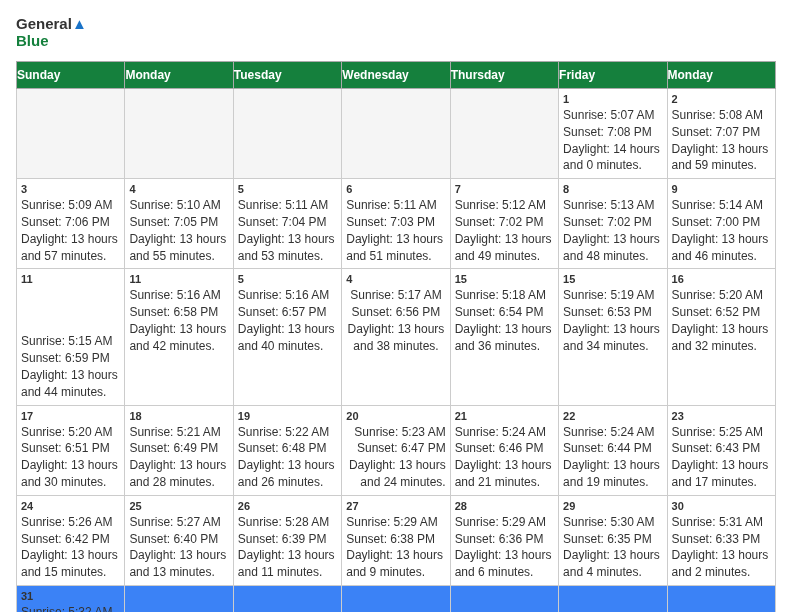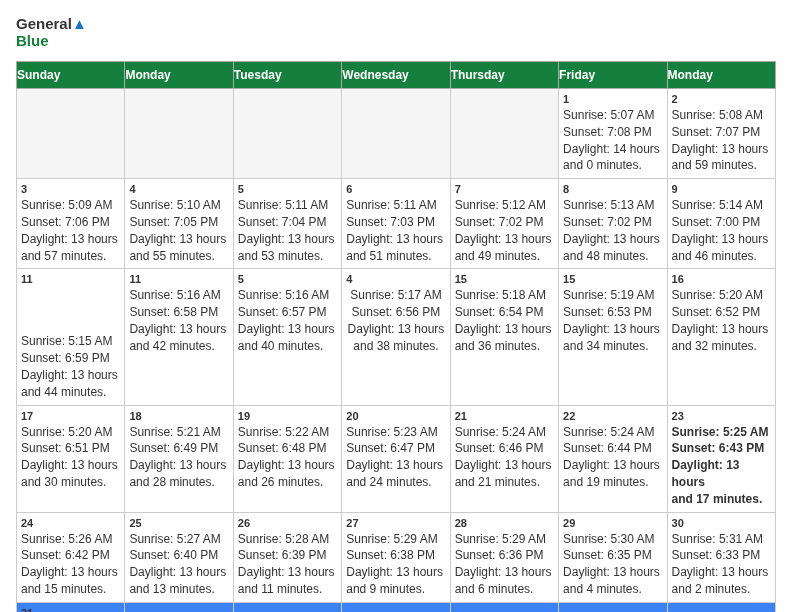--- a/index.html
+++ b/index.html
@@ -243,42 +243,42 @@
         </td>
         <td>
           <span class="day-number">19</span>
           <div class="day-info" style="white-space: pre-line;">Sunrise: 5:22 AM
 Sunset: 6:48 PM
 Daylight: 13 hours
 and 26 minutes.</div>
         </td>
         <td>
           <span class="day-number">20</span>
-          <div class="day-info" style="white-space: pre-line;">Sunrise: 5:23 AM
+          <div class="day-info" style="white-space: pre-line; text-align: right;">Sunrise: 5:23 AM
 Sunset: 6:47 PM
 Daylight: 13 hours
 and 24 minutes.</div>
         </td>
         <td>
           <span class="day-number">21</span>
           <div class="day-info" style="white-space: pre-line;">Sunrise: 5:24 AM
 Sunset: 6:46 PM
 Daylight: 13 hours
 and 21 minutes.</div>
         </td>
         <td>
           <span class="day-number">22</span>
           <div class="day-info" style="white-space: pre-line;">Sunrise: 5:24 AM
 Sunset: 6:44 PM
 Daylight: 13 hours
 and 19 minutes.</div>
         </td>
         <td>
           <span class="day-number">23</span>
-          <div class="day-info" style="white-space: pre-line; font-weight: bold;">Sunrise: 5:25 AM
+          <div class="day-info" style="white-space: pre-line;">Sunrise: 5:25 AM
 Sunset: 6:43 PM
 Daylight: 13 hours
 and 17 minutes.</div>
         </td>
       </tr>
       <tr>
         <td>
           <span class="day-number">24</span>
           <div class="day-info" style="white-space: pre-line;">Sunrise: 5:26 AM
 Sunset: 6:42 PM

